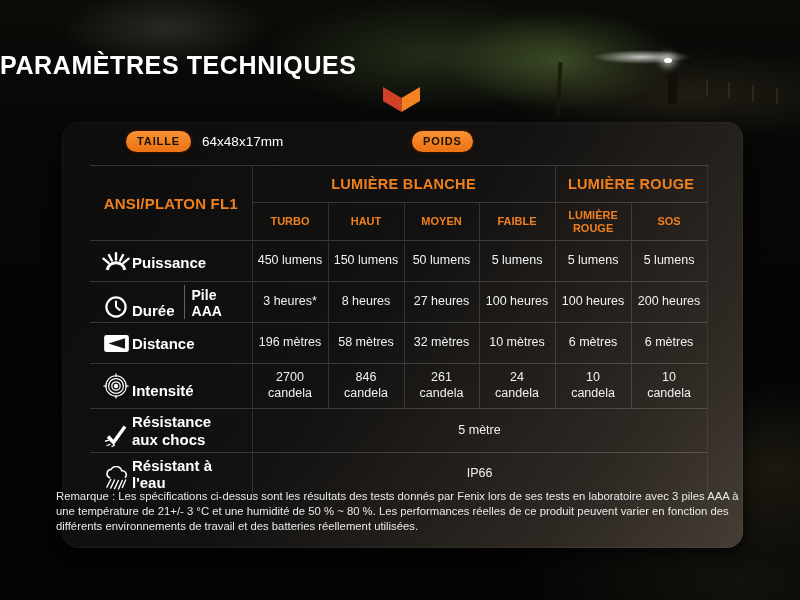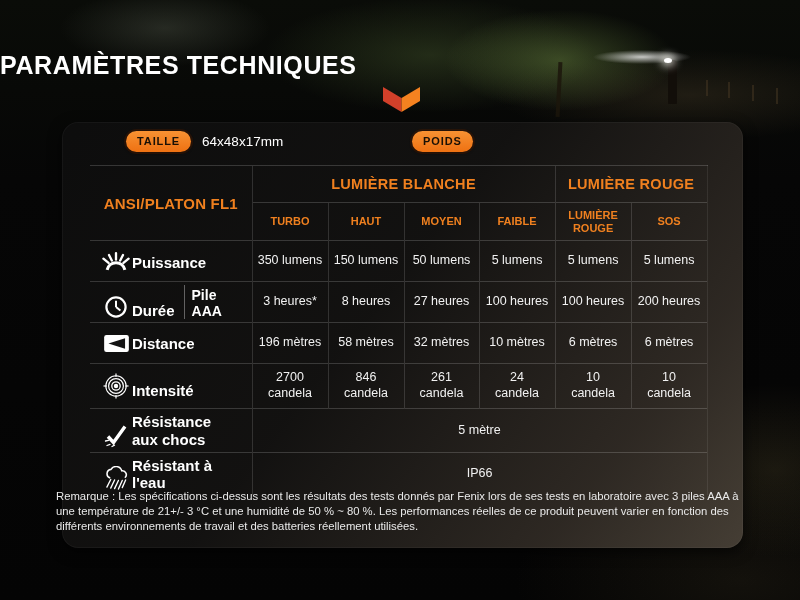--- a/index.html
+++ b/index.html
@@ -152,21 +152,21 @@
                   <line x1="19.5" y1="10" x2="22.5" y2="4"></line>
                   <line x1="7" y1="12.5" x2="1.5" y2="8"></line>
                   <line x1="23" y1="12.5" x2="28.5" y2="8"></line>
                 </g>
                 <path d="M5.5 20 A9.7 9.7 0 0 1 24.5 20" fill="none" stroke="#fff" stroke-width="3.2"></path>
               </svg>
             </span>
             <span class="lbl">Puissance</span>
           </div>
         </td>
-        <td class="val hline bl"><span class="vwrap">350 lumens</span></td>
+        <td class="val hline bl"><span class="vwrap">450 lumens</span></td>
         <td class="val hline bl"><span class="vwrap">150 lumens</span></td>
         <td class="val hline bl"><span class="vwrap">50 lumens</span></td>
         <td class="val hline bl"><span class="vwrap">5 lumens</span></td>
         <td class="val hline bl"><span class="vwrap">5 lumens</span></td>
         <td class="val hline bl br"><span class="vwrap">5 lumens</span></td>
       </tr>
 
       <tr>
         <td class="label-cell hline">
           <div class="cellflex">

